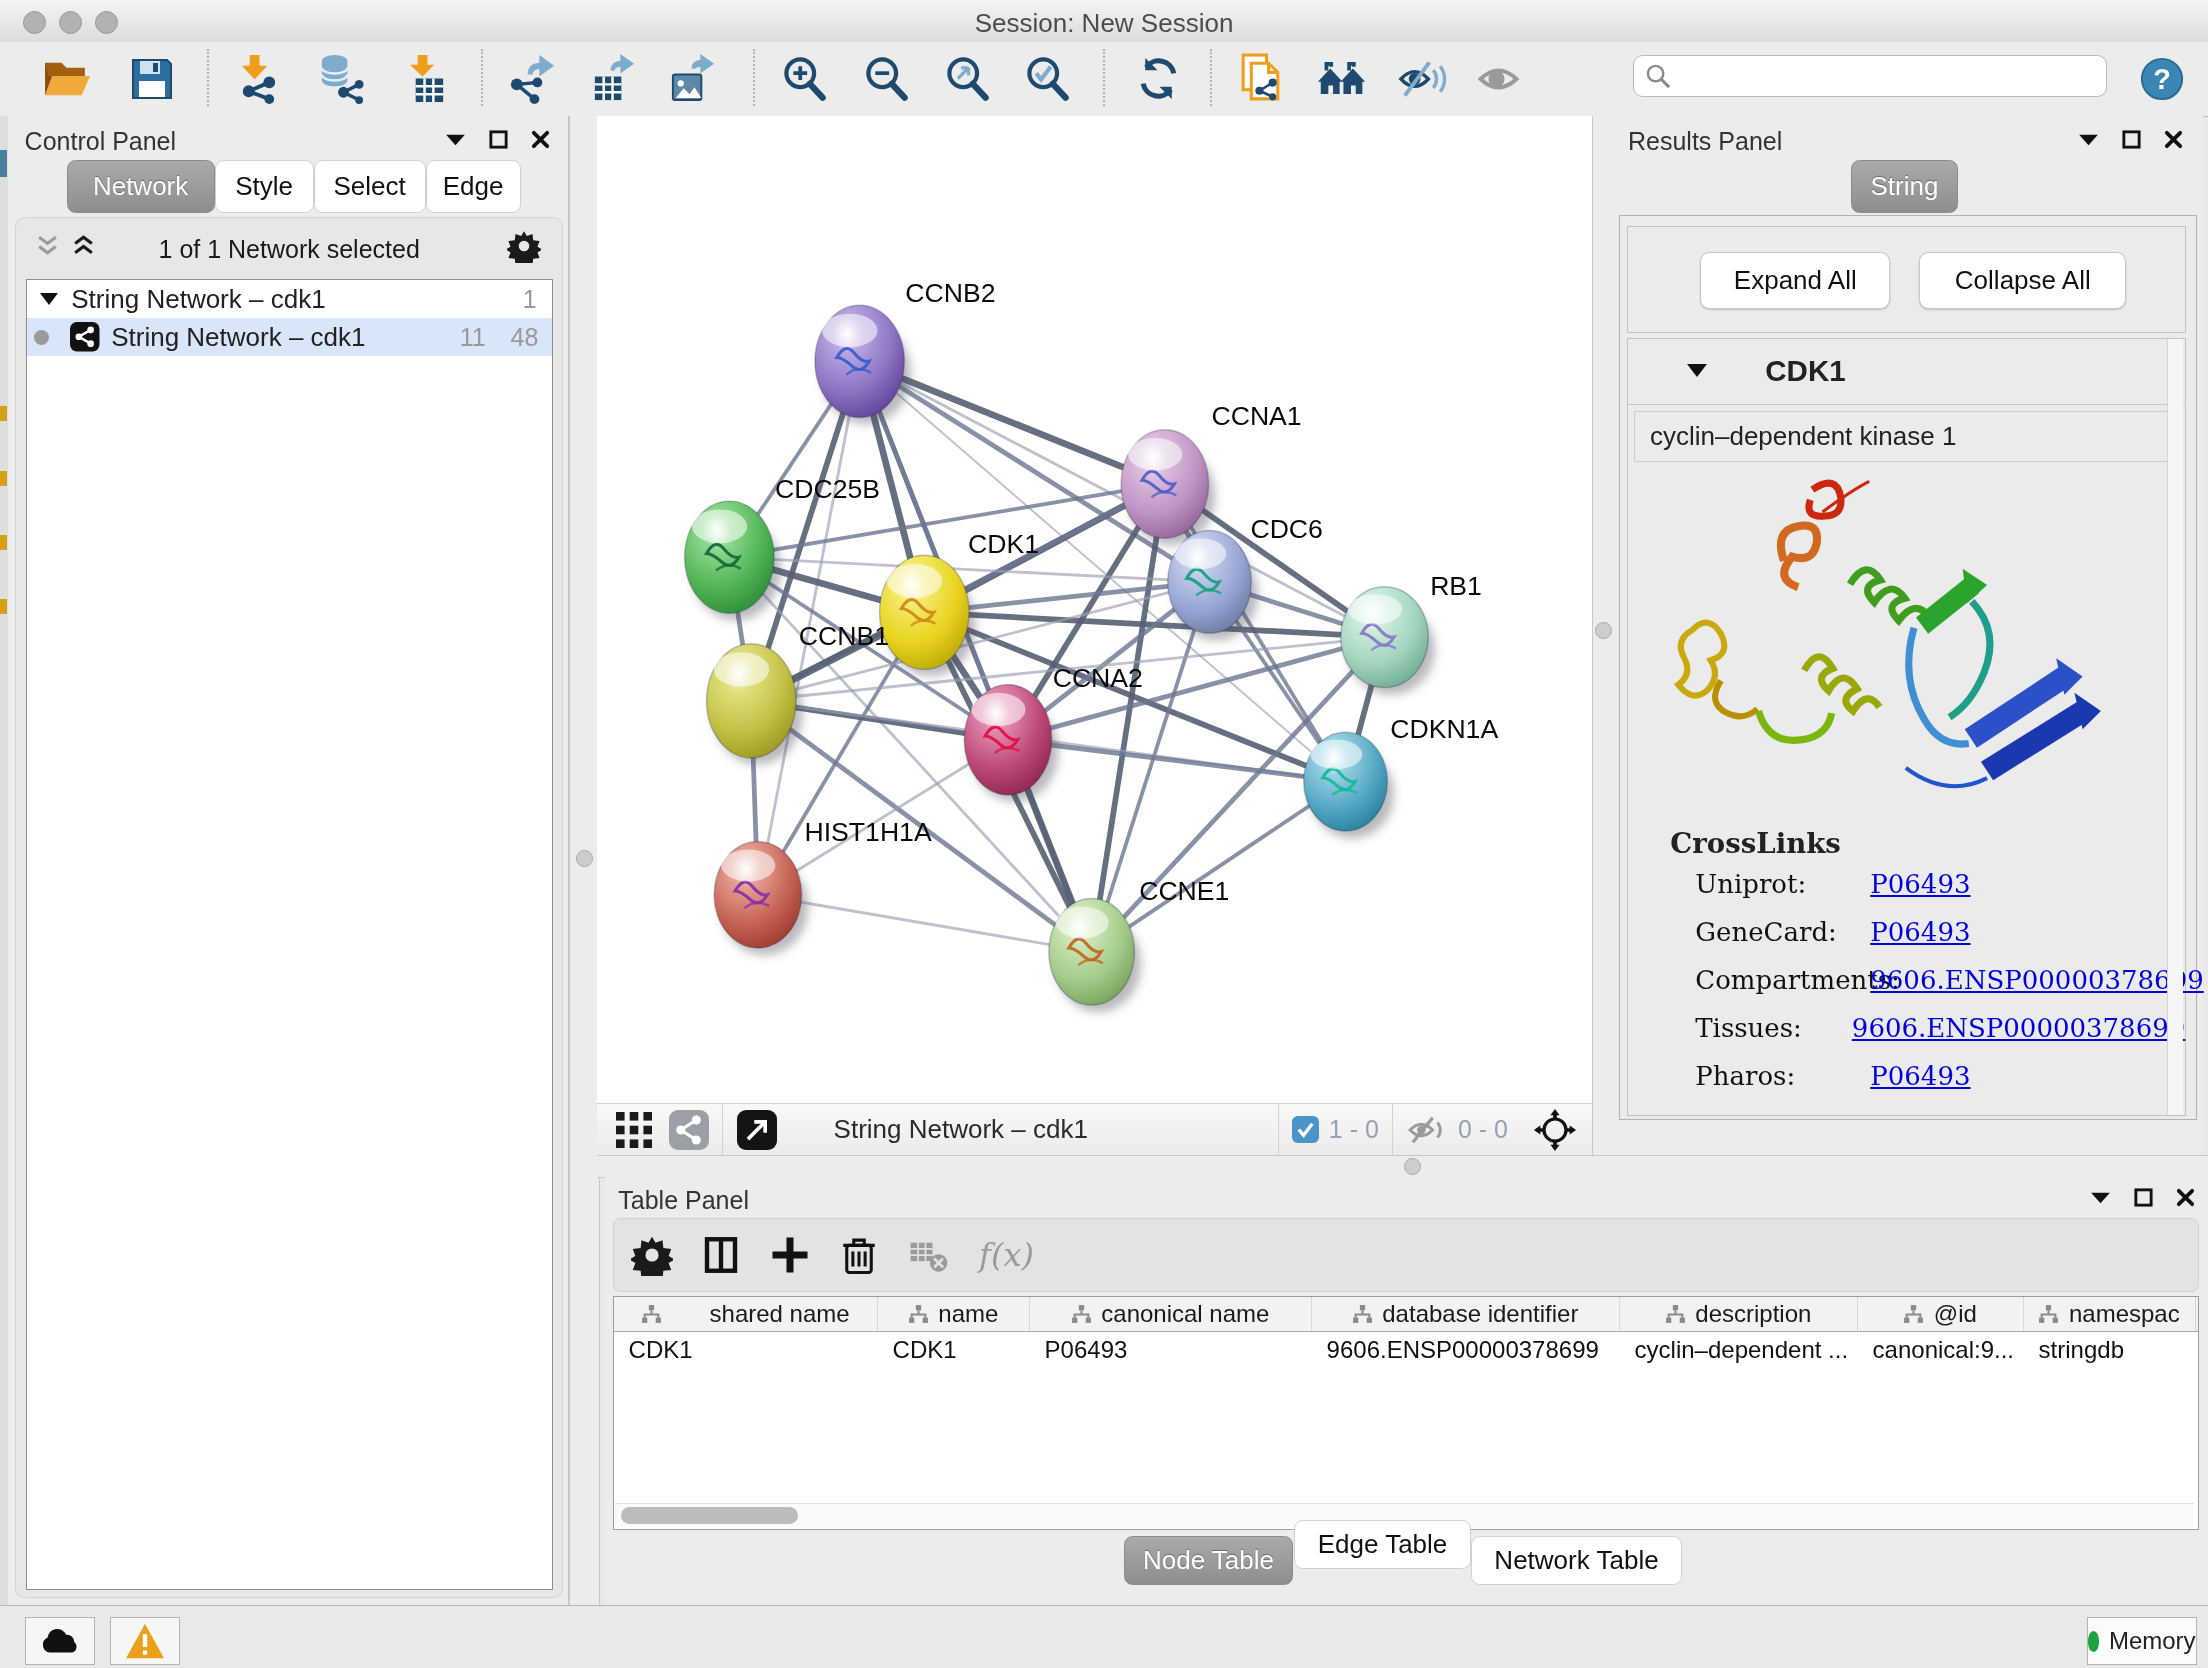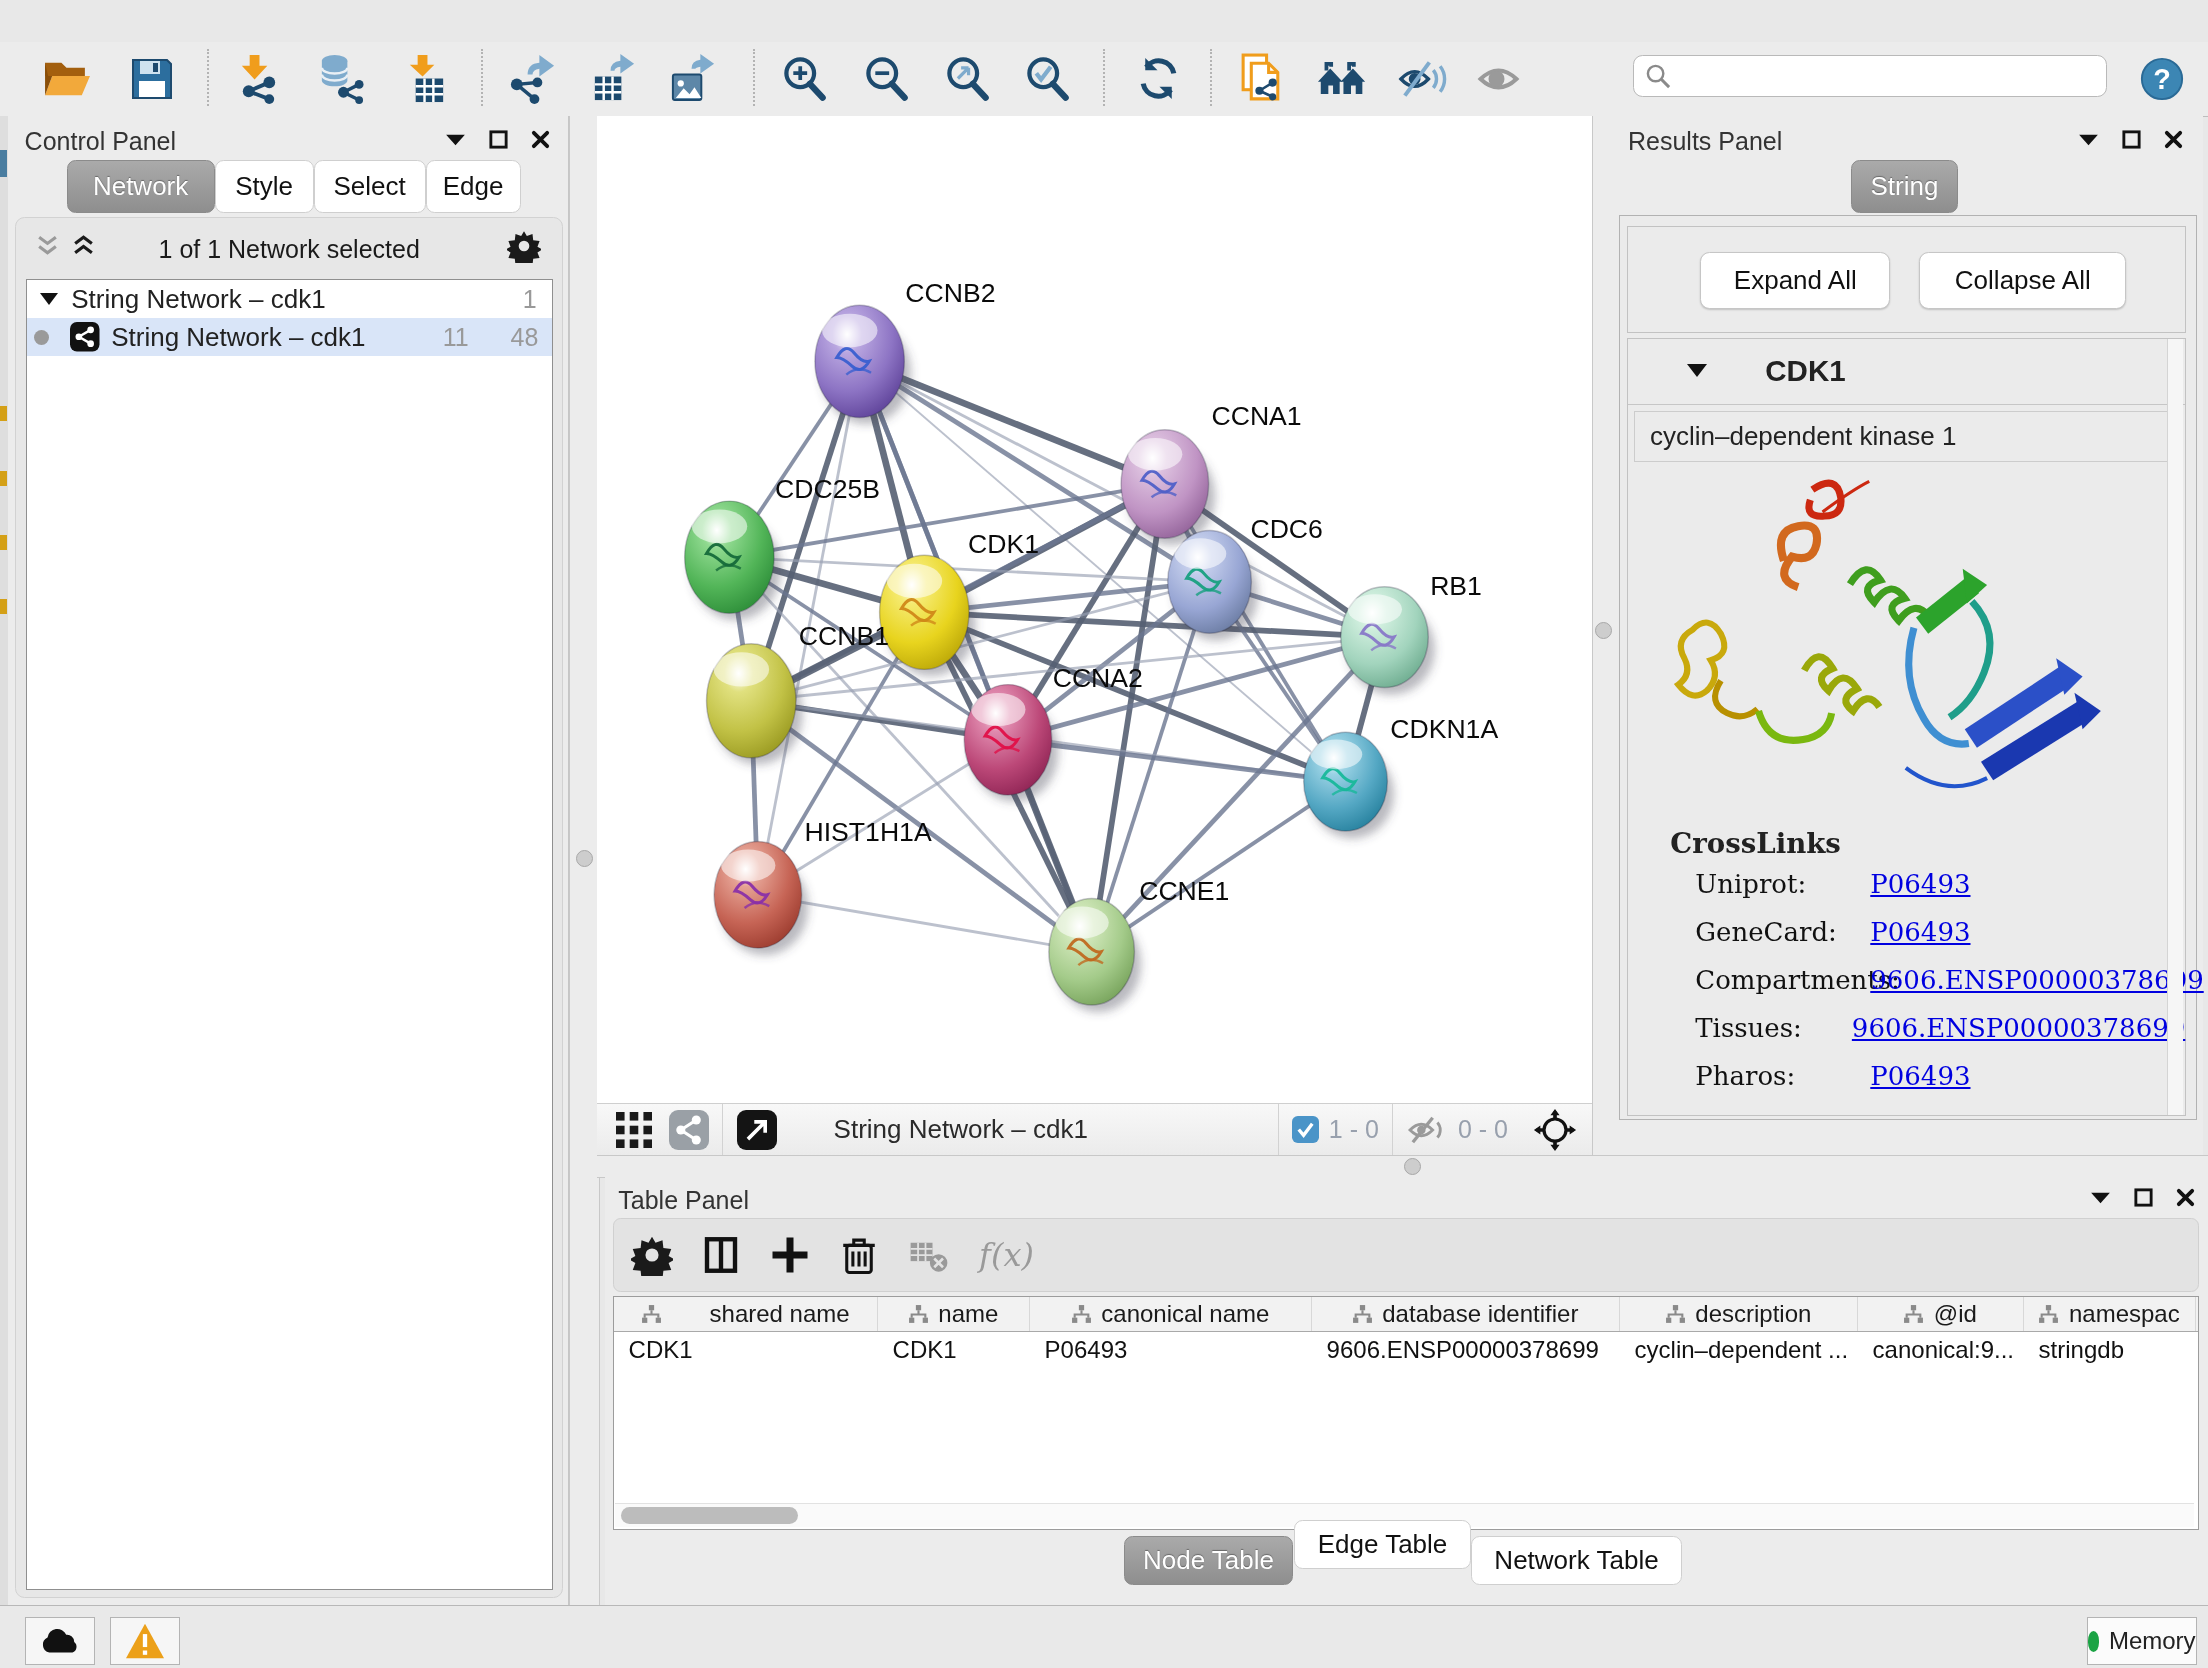--- a/index.html
+++ b/index.html
@@ -74,20 +74,26 @@
   .membtn{position:absolute;top:11.4px;right:11.4px;width:110px;height:48px;background:#fbfbfb;border:1.9px solid #b4b4b4;
           display:flex;align-items:center;justify-content:center;gap:9.5px;font-size:24px;box-sizing:border-box;}
   .memdot{width:21px;height:21px;border-radius:50%;background:#1ba344;}
   .leftstrip{left:0;top:116px;width:7.6px;height:1489px;background:#dedede;border-right:1px solid #c4c4c4;}
   svg{display:block;}
 </style>
 </head>
 <body>
 <div id="app">
 
+<div class="abs titlebar">
+  <div class="tl" style="left:23px"></div>
+  <div class="tl" style="left:59px"></div>
+  <div class="tl" style="left:95px"></div>
+  <div class="wtitle">Session: New Session</div>
+</div>
 
 <div class="abs toolbar"></div>
 <div class="tbtn" style="left:41px">
   <svg width="49" height="46" viewBox="0 0 48 44">
     <path d="M3 6 h16 l5 5 h18 v8 H3z" fill="#a35f0e"></path>
     <path d="M3 38 l7-19 h37 l-8 19z" fill="#f2a93b"></path>
     <path d="M3 6 v32 l7-19 h-4z" fill="#8a4e08"></path>
       </svg>
 </div>
 <div class="tbtn" style="left:126px">
@@ -301,21 +307,21 @@
                 <g fill="#fff">
                   <circle cx="9" cy="15" r="3.4"></circle>
                   <circle cx="21" cy="8" r="3.4"></circle>
                   <circle cx="21" cy="22" r="3.4"></circle>
                   <path d="M9 15 21 8 M9 15 21 22" stroke="#fff" stroke-width="2.5"></path>
                 </g>
               </svg>
             </span>
         <span style="margin-left:11.4px">String Network – cdk1</span>
         <span class="cnt" style="margin-left:auto">11</span>
-        <span class="cnt" style="margin-left:42px;margin-right:13.3px">48</span>
+        <span class="cnt" style="margin-left:25px;margin-right:13.3px">48</span>
       </div>
     </div>
   </div>
 </div>
 
 <div class="abs vsplit" style="left:569px;top:116px;width:28.5px;height:1489px">
   <div class="knob" style="left:5.7px;top:734px"></div>
 </div>
 <div class="abs vsplit" style="left:1592px;top:116px;width:21px;height:1039px">
   <div class="knob" style="left:1.9px;top:506px"></div>

